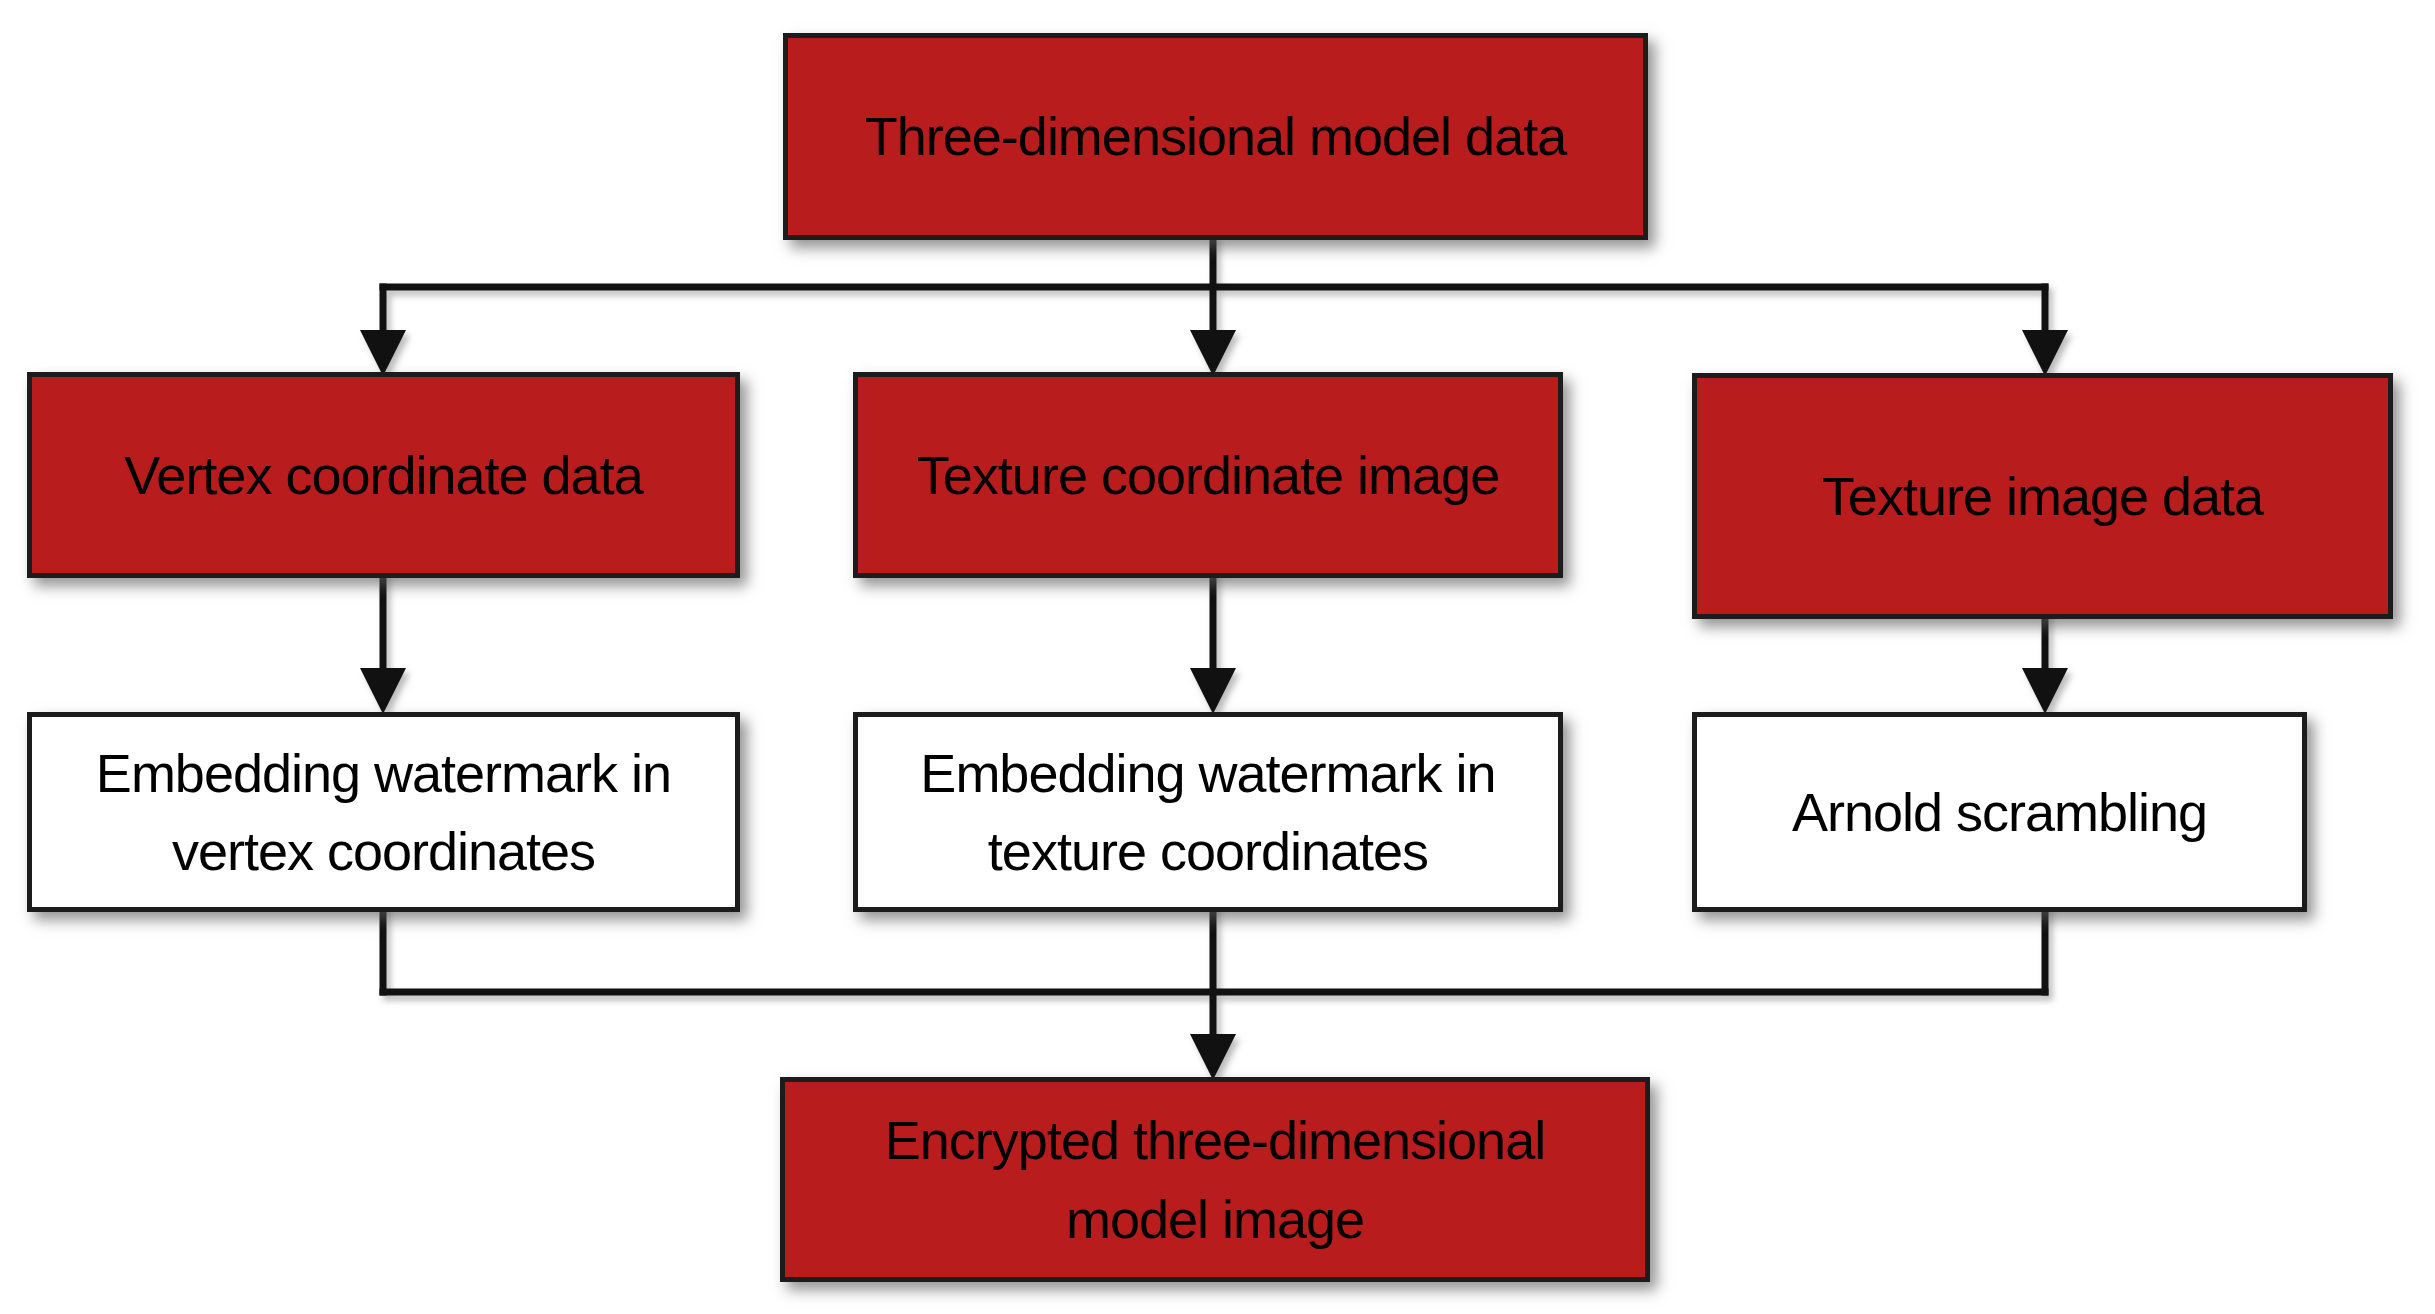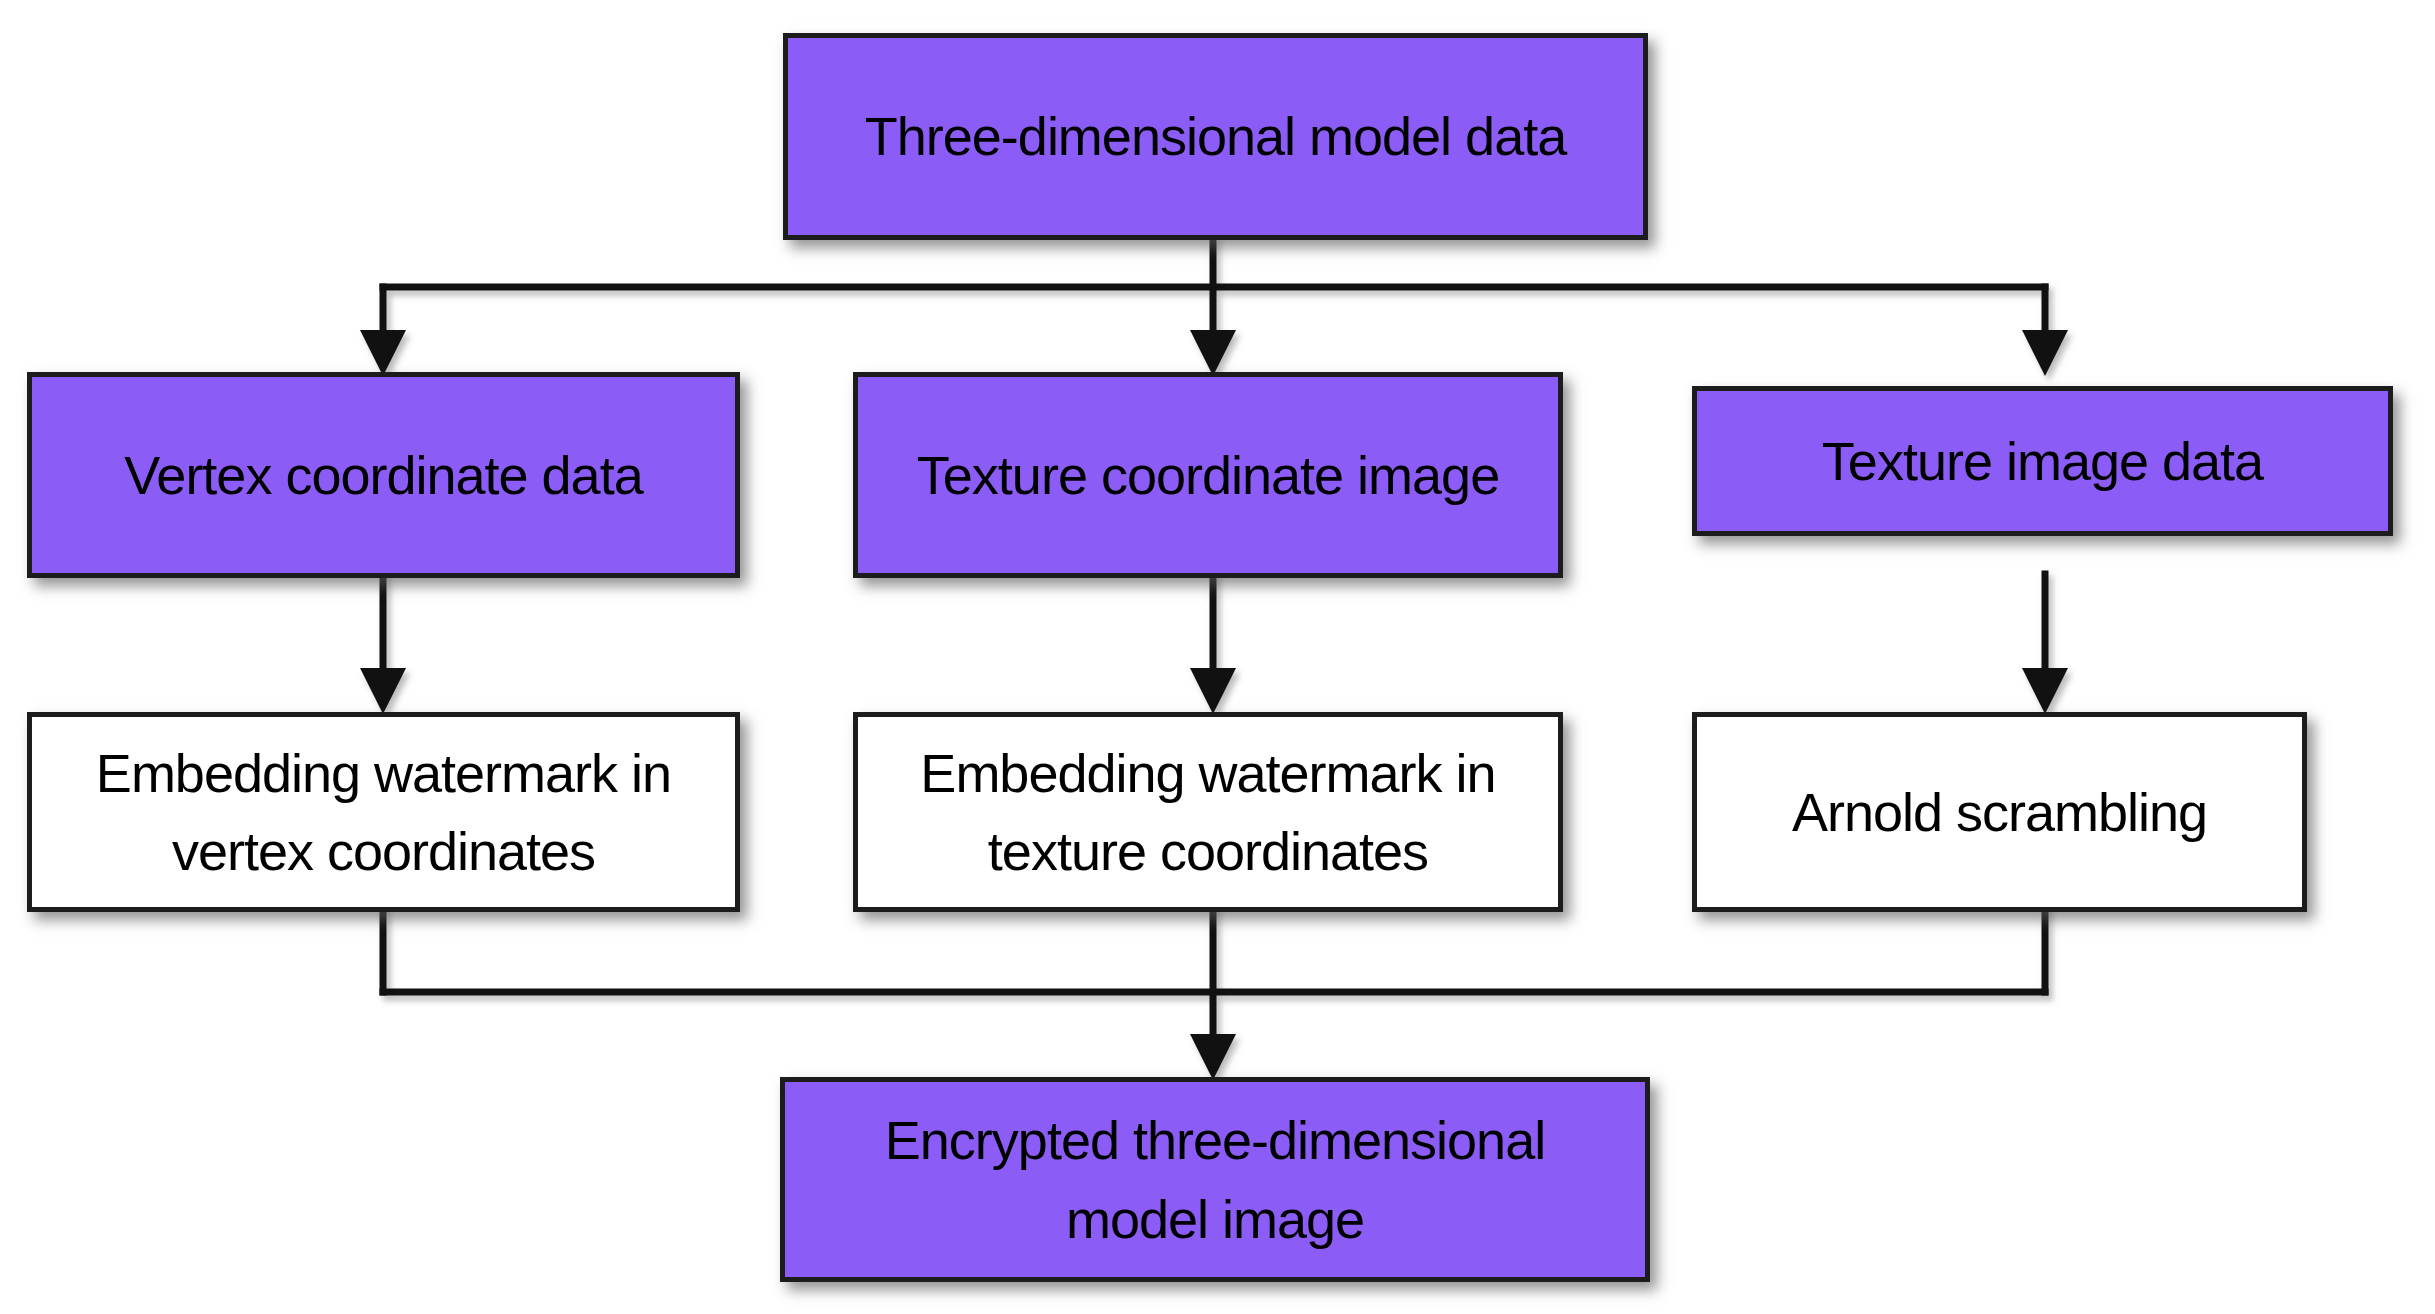--- a/index.html
+++ b/index.html
@@ -26,35 +26,35 @@
   .node {
     position: absolute;
     box-sizing: border-box;
     border: 5px solid #1c1c1c;
     display: flex;
     align-items: center;
     justify-content: center;
     text-align: center;
     box-shadow: 7px 8px 13px rgba(90,90,90,0.65);
   }
-  .node-blue { background: #8b5cf6; }
+  .node-blue { background: #b91c1c; }
   .node-white { background: #ffffff; }
   .node-label {
     color: #000000;
     font-size: 54px;
     line-height: 1.45;
     letter-spacing: -1px;
     white-space: pre-line;
     padding: 0 18px;
   }
   
   .n-source   { left: 783px;  top: 33px;   width: 865px; height: 207px; }
   .n-vertex   { left: 27px;   top: 372px;  width: 713px; height: 206px; align-items: center; }
   .n-texcoord { left: 853px;  top: 372px;  width: 710px; height: 206px; }
-  .n-teximg   { left: 1692px; top: 386px;  width: 701px; height: 150px; }
+  .n-teximg   { left: 1692px; top: 373px;  width: 701px; height: 246px; }
   .n-embedv   { left: 27px;   top: 712px;  width: 713px; height: 200px; }
   .n-embedt   { left: 853px;  top: 712px;  width: 710px; height: 200px; }
   .n-arnold   { left: 1692px; top: 712px;  width: 615px; height: 200px; }
   .n-result   { left: 780px;  top: 1077px; width: 870px; height: 205px; }
 </style>
 </head>
 <body>
 
 <div class="canvas">
 

